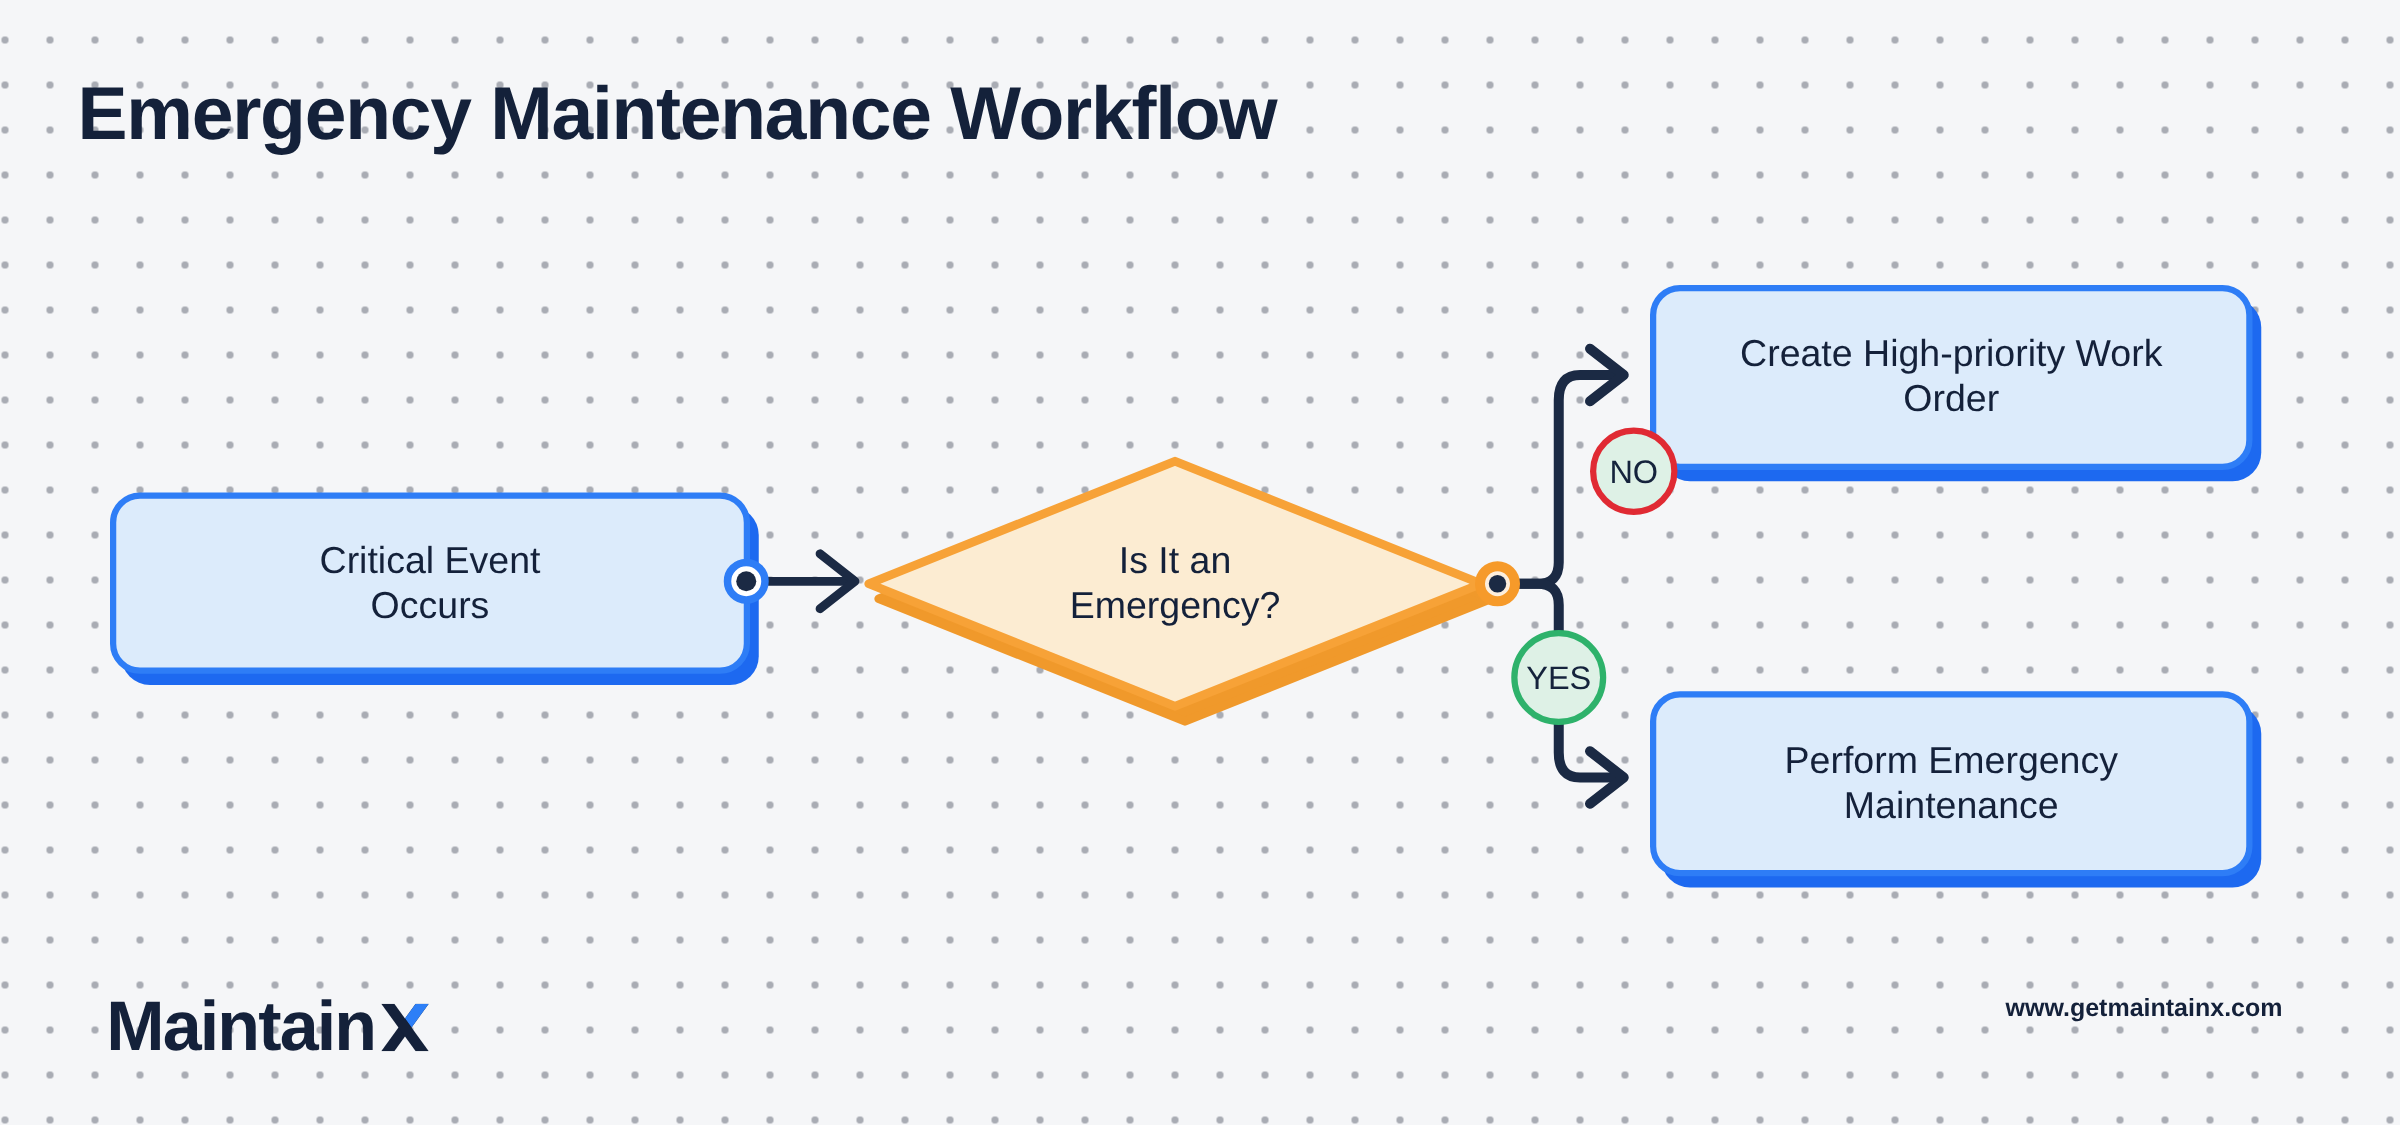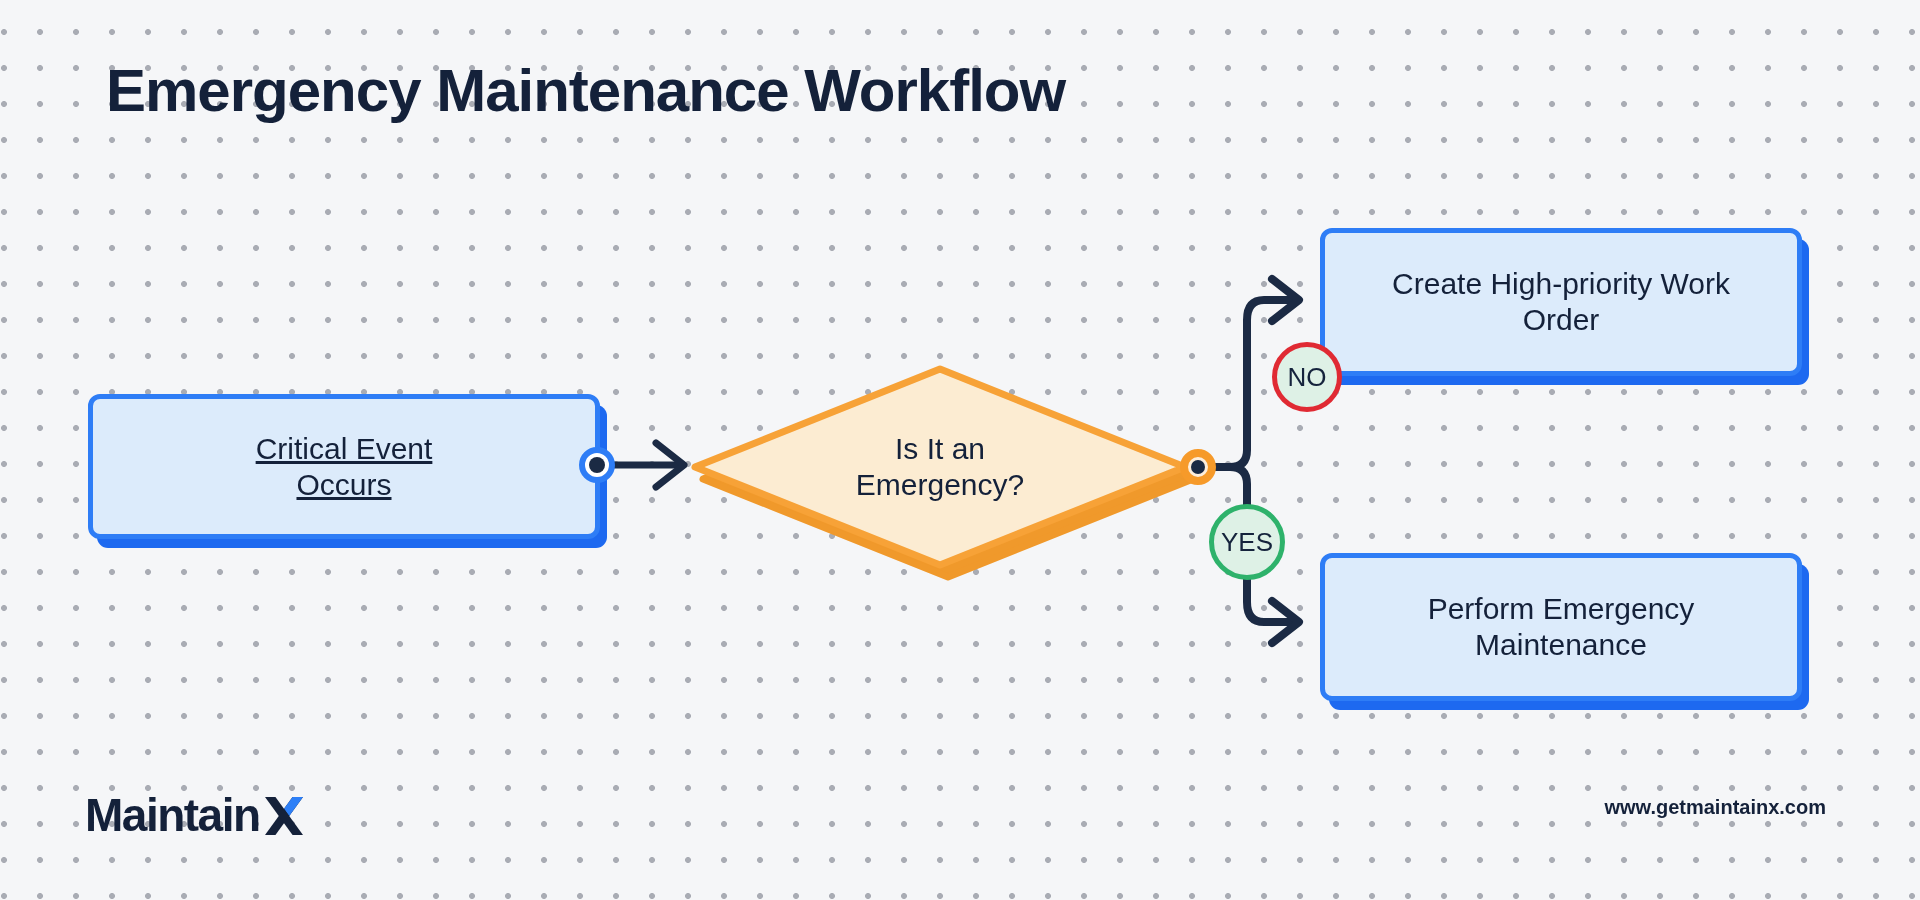--- a/index.html
+++ b/index.html
@@ -18,21 +18,20 @@
     background-position: 22px 14px;
   }
   .page-title {
     position: absolute;
     left: 62px;
     top: 56px;
     font-size: 60px;
     font-weight: 800;
     letter-spacing: -1px;
     color: #14213a;
-    margin-left: 44px;
   }
   svg.layer {
     position: absolute;
     left: 0; top: 0;
     width: 1920px; height: 900px;
     pointer-events: none;
   }
   .layer1 { z-index: 1; }
   .layer3 { z-index: 3; }
   .node {
@@ -43,24 +42,24 @@
     justify-content: center;
     text-align: center;
     color: #14213a;
     font-size: 30px;
     font-weight: 500;
     line-height: 1.2;
   }
   .box {
     background: #dcebfb;
     border: 5px solid #2e7df6;
-    border-radius: 12px;
+    border-radius: 24px;
     box-shadow: 8px 10px 0 -1px #1d69f0;
   }
-  .box-start   { left: 88px;   top: 394px; width: 512px; height: 145px; text-decoration: underline; }
+  .box-start   { left: 88px;   top: 394px; width: 512px; height: 145px; }
   .box-no      { left: 1320px; top: 228px; width: 482px; height: 148px; }
   .box-yes     { left: 1320px; top: 553px; width: 482px; height: 148px; }
   .box-start .label { width: 240px; }
   .box-no .label, .box-yes .label { width: 370px; }
   .diamond-label {
     left: 810px; top: 407px; width: 260px; height: 120px;
   }
   .badge {
     position: absolute;
     z-index: 4;
@@ -83,21 +82,21 @@
     align-items: center;
   }
   .footer-logo {
     position: absolute;
     z-index: 2;
     left: 85px; top: 788px;
     display: flex;
     align-items: center;
   }
   .brand-text {
-    font-size: 46px;
+    font-size: 56px;
     font-weight: 800;
     letter-spacing: -1.5px;
     color: #14213a;
   }
   .brand-x-svg { width: 42px; height: 38px; margin-left: 3px; margin-top: 2px; }
   .footer-site {
     position: absolute;
     z-index: 2;
     right: 94px; top: 796px;
     font-size: 20px;

